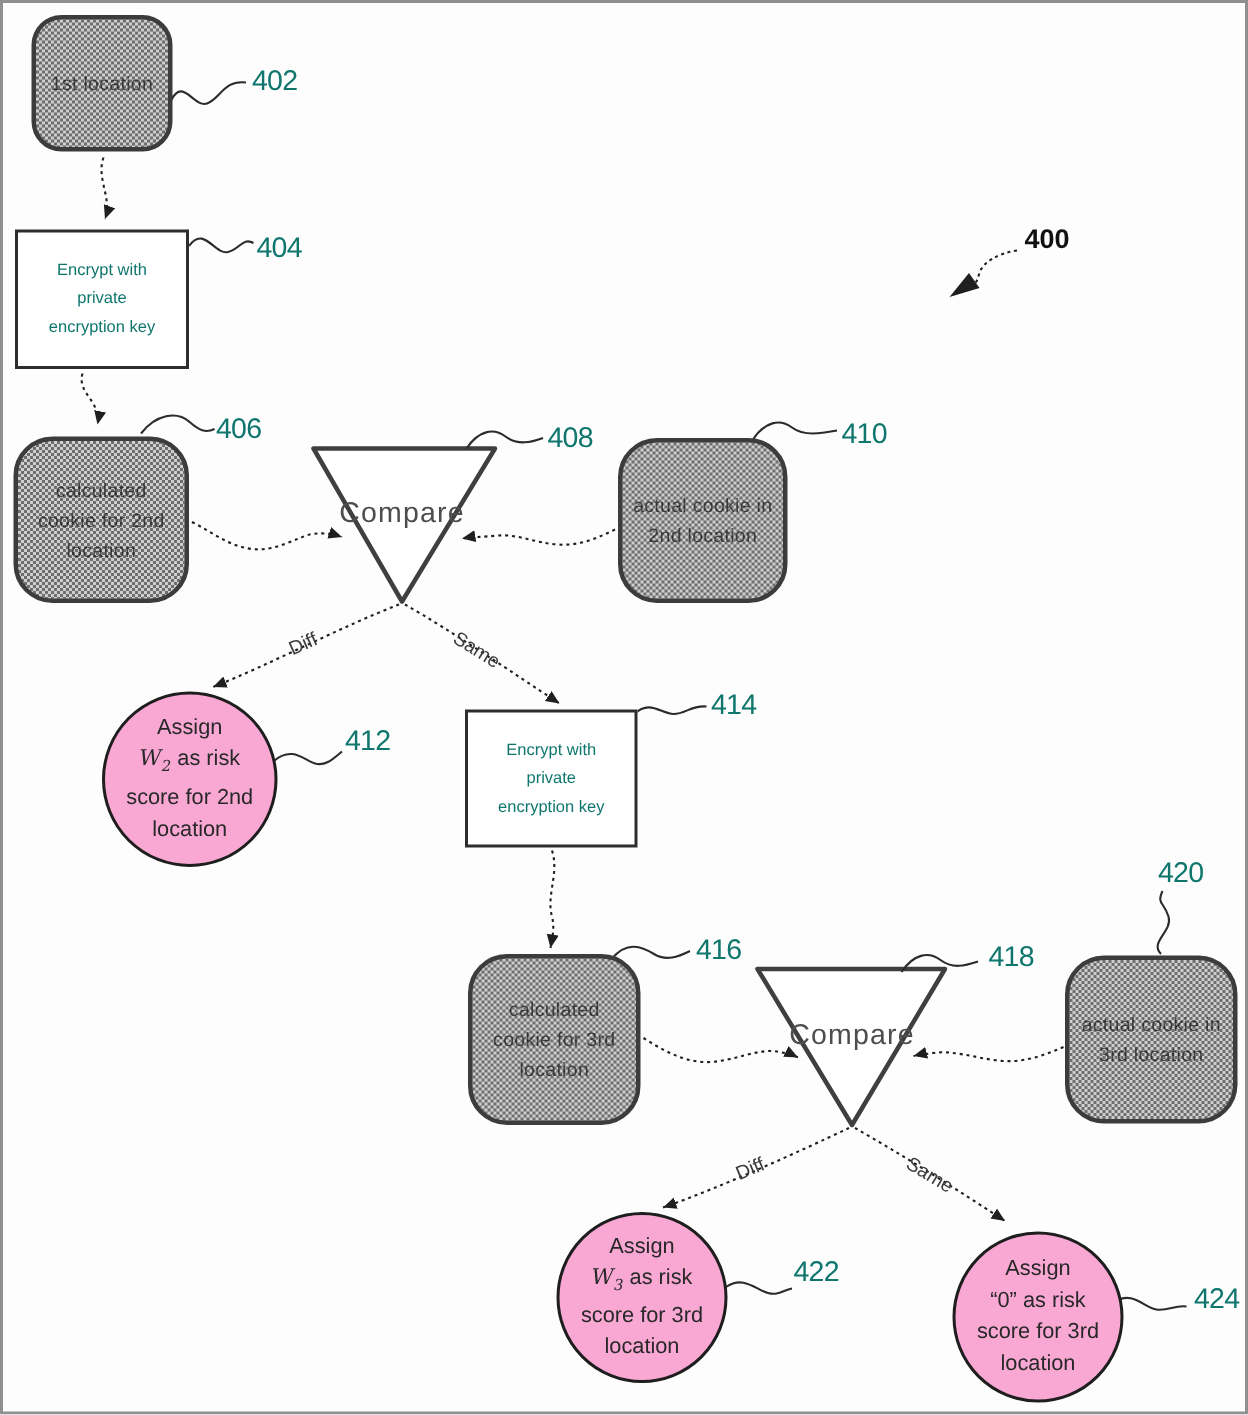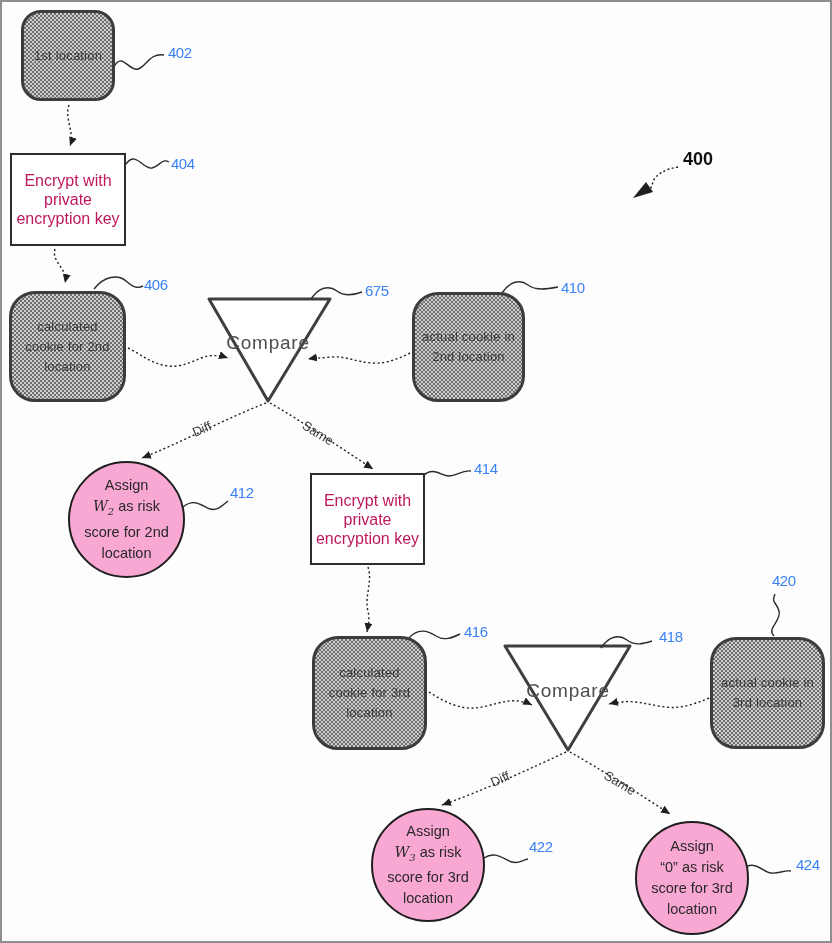--- a/index.html
+++ b/index.html
@@ -13,27 +13,27 @@
     position:absolute;display:flex;flex-direction:column;justify-content:center;
     align-items:center;text-align:center;box-sizing:border-box;z-index:2;
   }
   .shaded{
     border:3px solid #3c3c3c;background-color:#b5b5b5;
     background-image:conic-gradient(#6e6e6e 25%,#cfcfcf 0 50%,#6e6e6e 0 75%,#cfcfcf 0);
     background-size:4px 4px;
   }
   .shaded .nline{font-size:13px;line-height:20px;color:#161616;opacity:.72;letter-spacing:.2px;}
   .rect{border:2px solid #2d2d2d;background:#fff;}
-  .rect .nline{font-size:16px;line-height:19px;color:#be185d;}
+  .rect .nline{font-size:11px;line-height:19px;color:#0f766e;}
   .circle{border:2.5px solid #1e1e1e;background:#f9a8d4;border-radius:50%;}
   .circle .nline{font-size:14.5px;line-height:21px;color:#282828;white-space:nowrap;}
   .wvar{font-family:"DejaVu Serif",serif;font-style:italic;}
   .wsub{font-family:"DejaVu Serif",serif;font-style:italic;font-size:10px;}
   .compare{position:absolute;transform:translate(-50%,-50%);font-size:19px;color:#4d4d4d;letter-spacing:.8px;z-index:2;}
-  .ref{position:absolute;font-size:15px;color:#3b82f6;letter-spacing:-.5px;z-index:3;}
+  .ref{position:absolute;font-size:19px;color:#0f766e;letter-spacing:-.5px;z-index:3;}
   .fignum{position:absolute;font-size:18px;font-weight:700;color:#111;z-index:3;}
   .edge-label{position:absolute;font-size:13px;color:#3c3c3c;z-index:2;}
 </style>
 </head>
 <body>
 
 <div class="frame">
 
   <svg class="layer" width="832" height="943" viewBox="0 0 832 943">
     <defs>
@@ -137,21 +137,21 @@
   <div class="compare" style="left:566px;top:689px;">Compare</div>
 
   <div class="edge-label" style="left:200px;top:427px;transform:translate(-50%,-50%) rotate(-24deg);">Diff</div>
   <div class="edge-label" style="left:316px;top:431px;transform:translate(-50%,-50%) rotate(32deg);">Same</div>
   <div class="edge-label" style="left:498px;top:777px;transform:translate(-50%,-50%) rotate(-23deg);">Diff</div>
   <div class="edge-label" style="left:618px;top:781px;transform:translate(-50%,-50%) rotate(31deg);">Same</div>
 
   <div class="ref" style="left:166px;top:42px;">402</div>
   <div class="ref" style="left:169px;top:153px;">404</div>
   <div class="ref" style="left:142px;top:274px;">406</div>
-  <div class="ref" style="left:363px;top:280px;">675</div>
+  <div class="ref" style="left:363px;top:280px;">408</div>
   <div class="ref" style="left:559px;top:277px;">410</div>
   <div class="ref" style="left:228px;top:482px;">412</div>
   <div class="ref" style="left:472px;top:458px;">414</div>
   <div class="ref" style="left:462px;top:621px;">416</div>
   <div class="ref" style="left:657px;top:626px;">418</div>
   <div class="ref" style="left:770px;top:570px;">420</div>
   <div class="ref" style="left:527px;top:836px;">422</div>
   <div class="ref" style="left:794px;top:854px;">424</div>
 
   <div class="fignum" style="left:681px;top:147px;">400</div>

